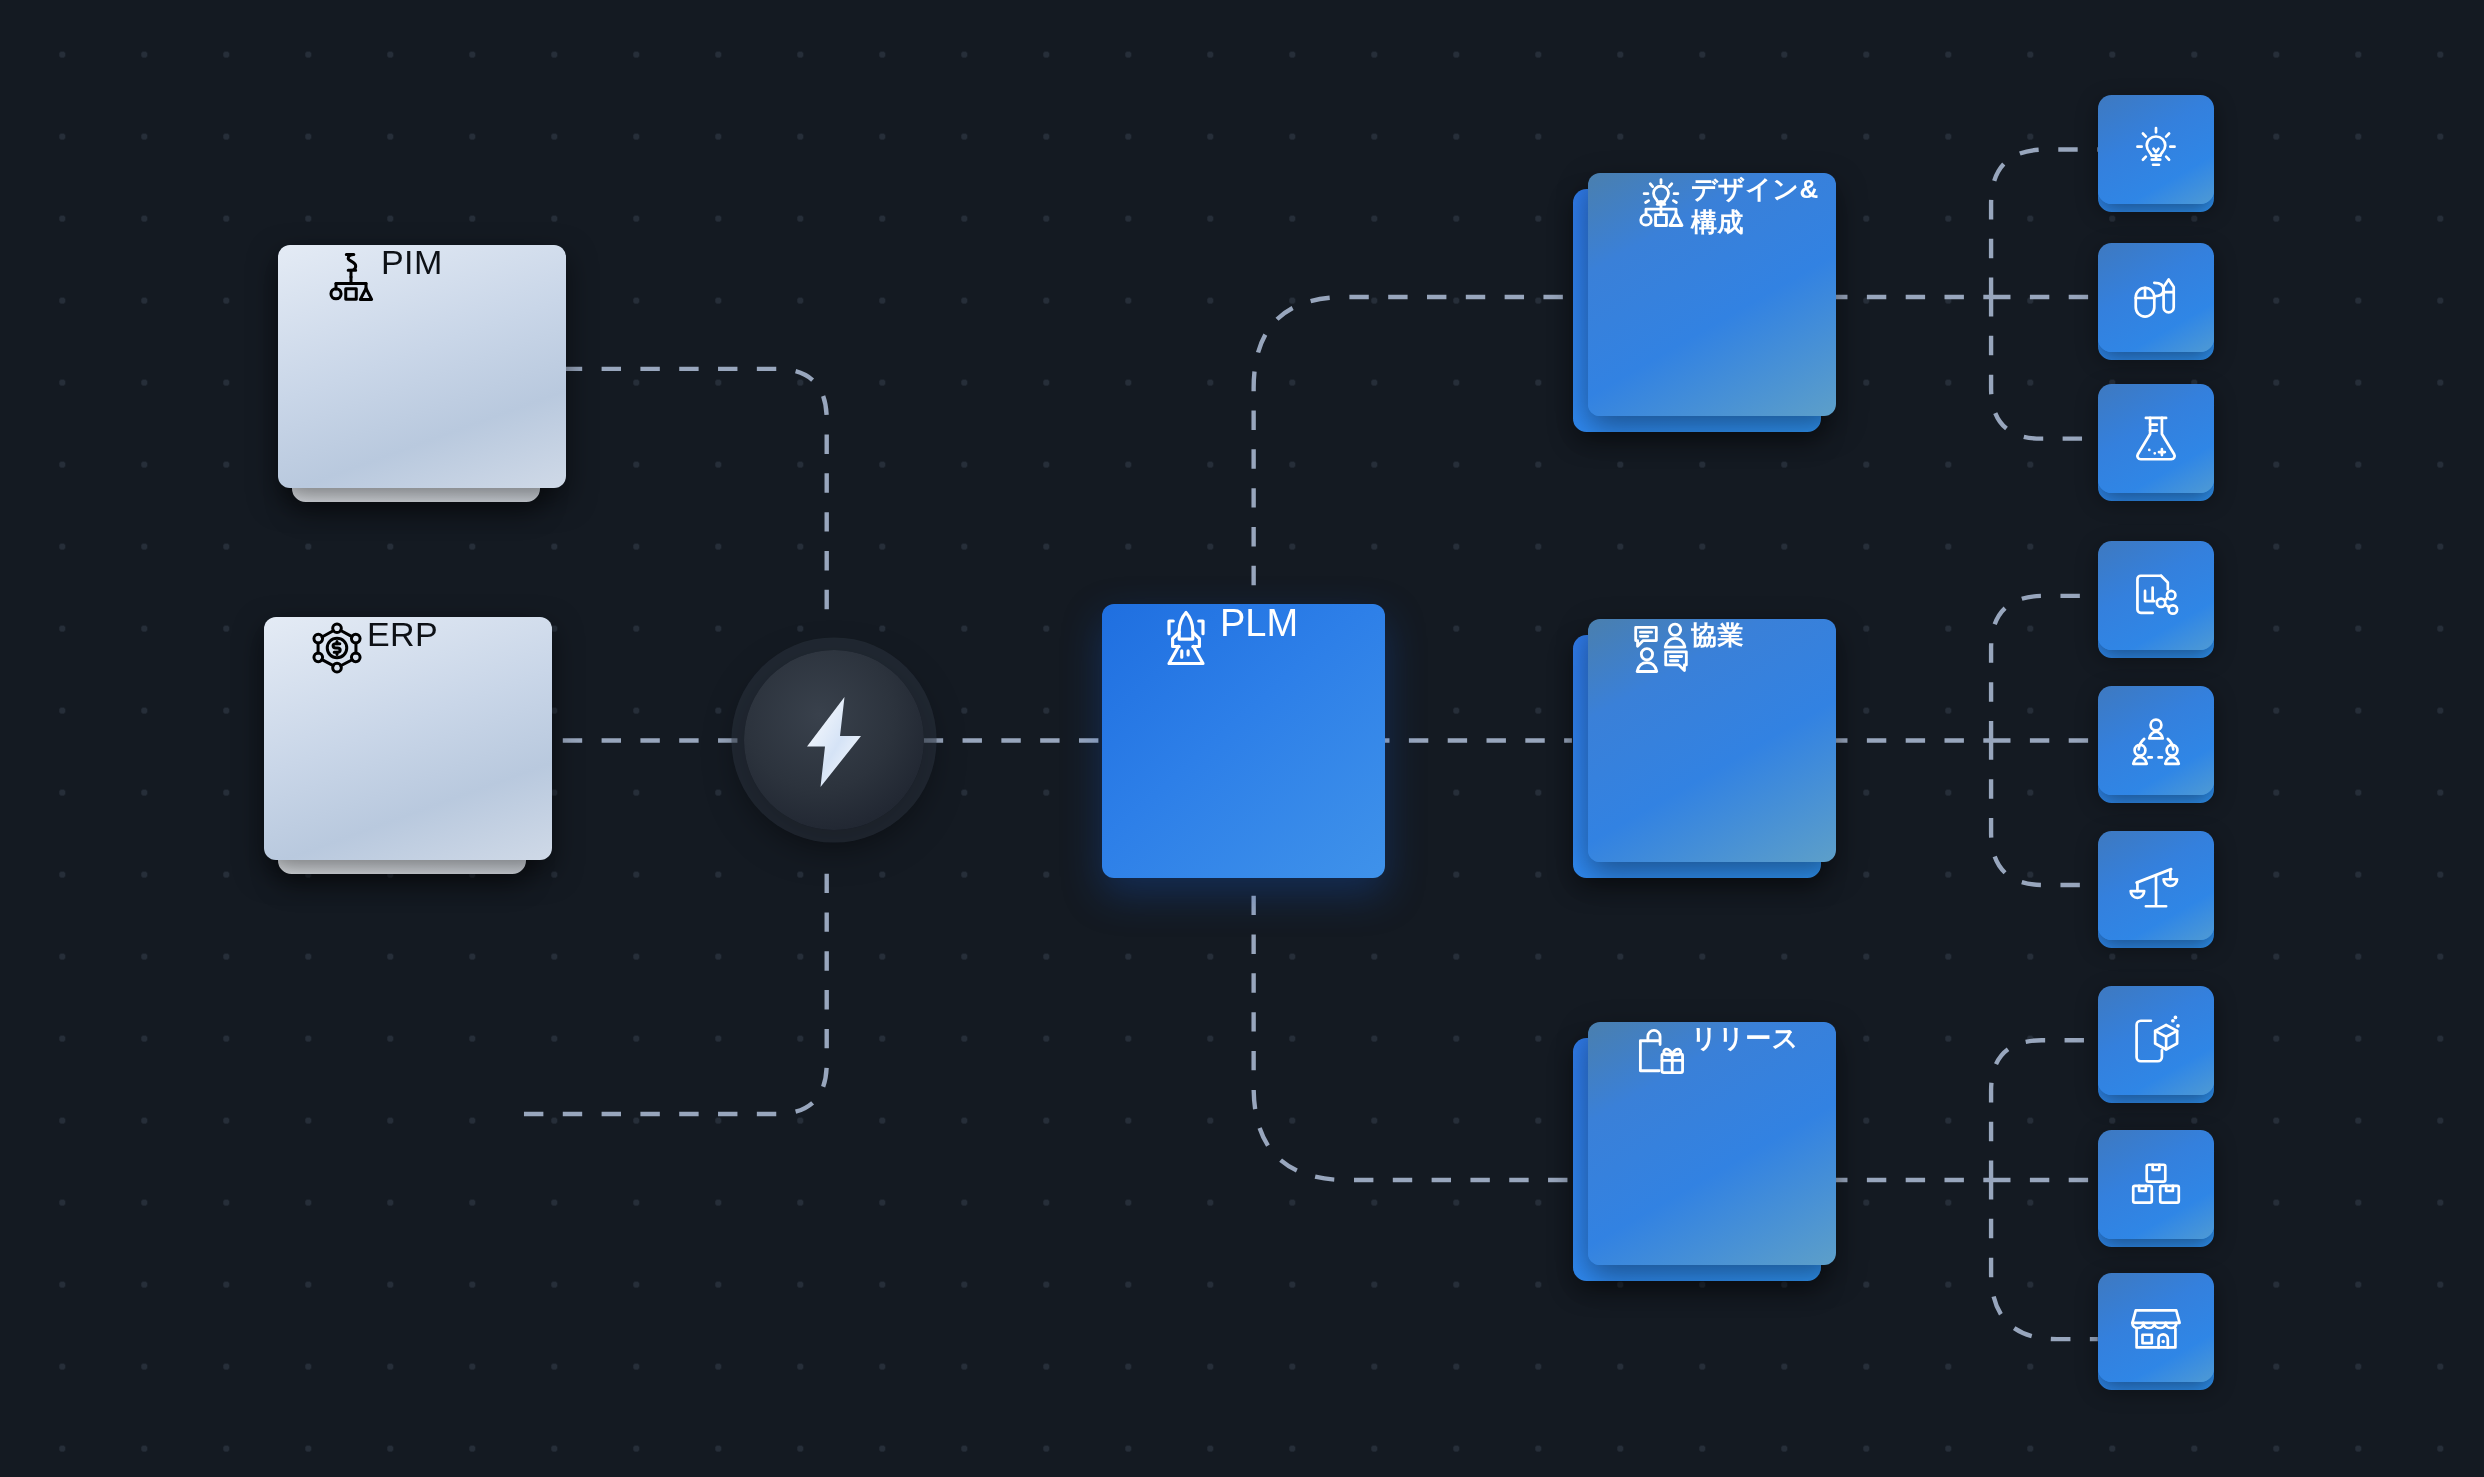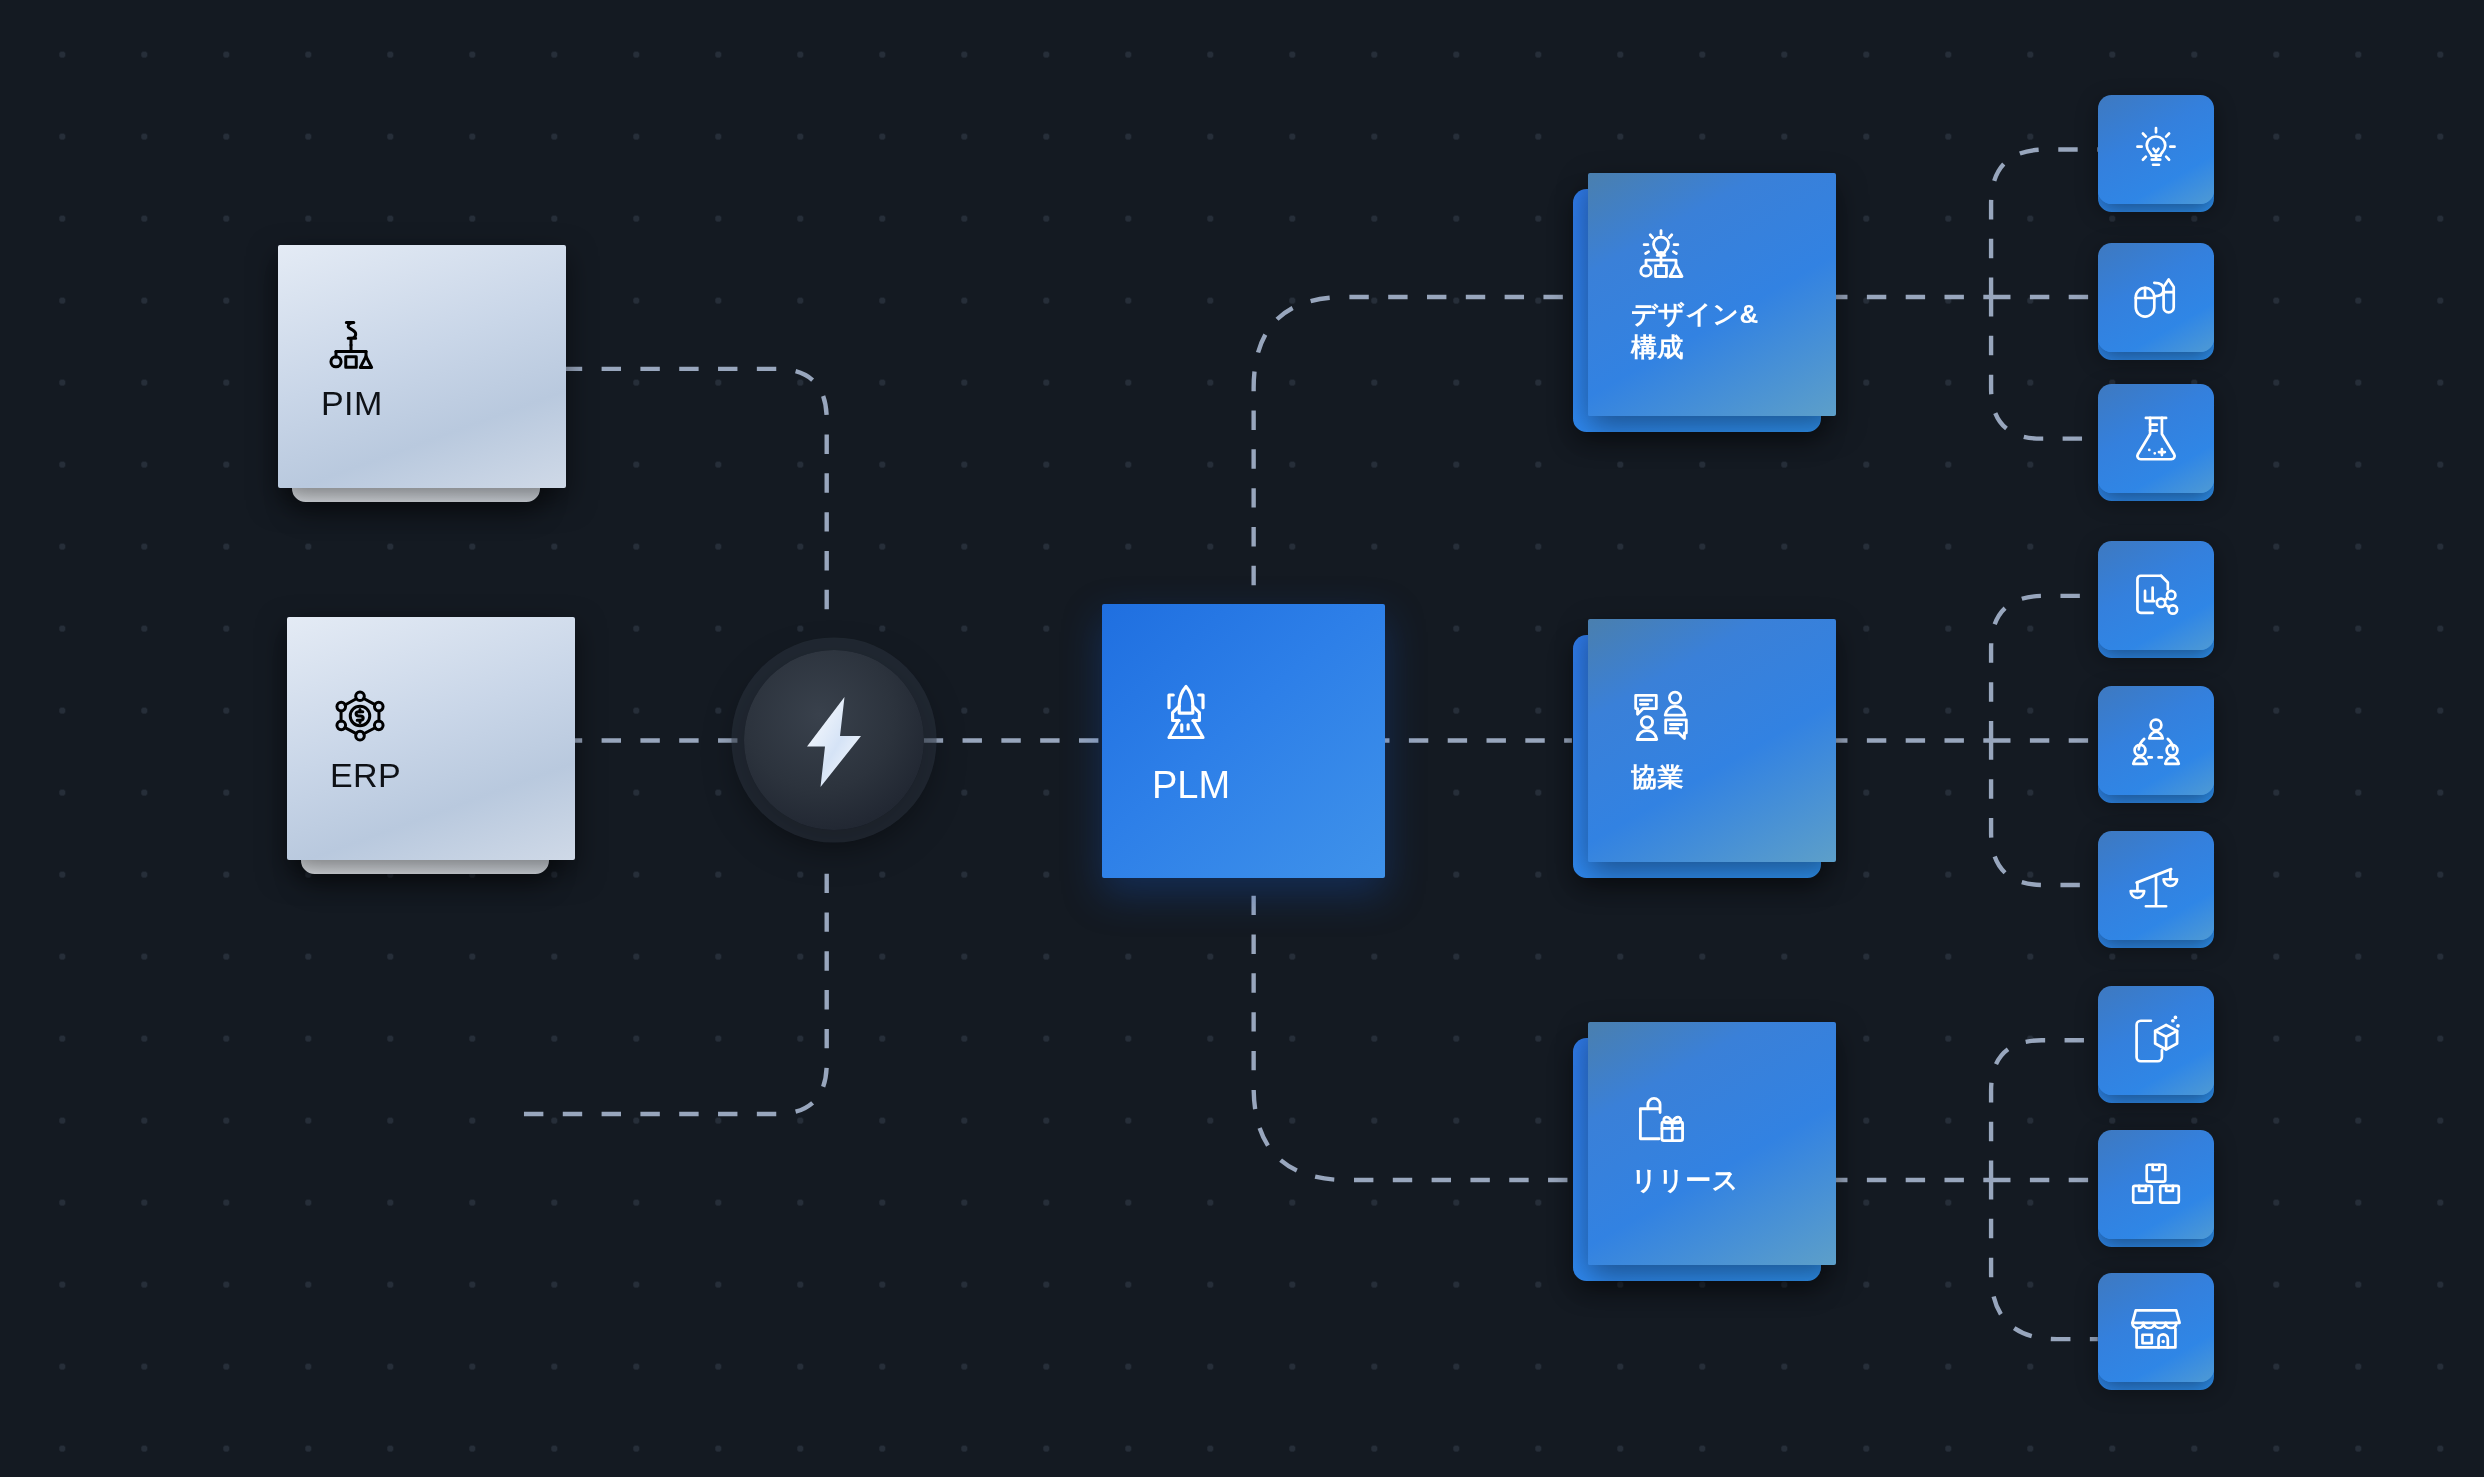--- a/index.html
+++ b/index.html
@@ -14,22 +14,22 @@
     background-image:radial-gradient(circle, #262e39 3.3px, transparent 3.5px);
     background-size:82px 82px;
     background-position:21.3px 13.6px;
   }
   #wires{position:absolute;left:0;top:0;width:2484px;height:1478px;pointer-events:none;}
 
   
   .node{position:absolute;}
   .node .back{position:absolute;border-radius:13.6px;}
   .node .front{
-    position:absolute;inset:0;border-radius:2px;
-    display:flex;flex-direction:column;justify-content:center;
+    position:absolute;inset:0;border-radius:12px;
+    display:flex;justify-content:flex-start;
     box-sizing:border-box;
   }
 
   
   .src{width:288px;height:243px;}
   .src .back{
     left:13.6px;top:13.6px;width:248px;height:243px;
     background:linear-gradient(150deg,#ffffff 0%,#f2f6fb 60%,#e9eff7 100%);
     box-shadow:0 9.7px 27px rgba(0,0,0,.45);
   }
@@ -143,21 +143,21 @@
           <path d="M32 34v7M16 41v6M48 41v6"></path>
           <circle cx="16" cy="52" r="5.4"></circle>
           <rect x="26.4" y="46.6" width="11.2" height="11.2"></rect>
           <path d="M48 46.2 54 58H42Z"></path>
         </svg>
       </span>
       <span class="lbl">PIM</span>
     </div>
   </div>
 
-  <div class="node src" style="left:287px;top:617px">
+  <div class="node src" style="left:264px;top:617px">
     <div class="back"></div>
     <div class="front">
       <span class="ic">
         <svg viewBox="0 0 64 64" fill="none" stroke="#000" stroke-width="3.2" stroke-linecap="round" stroke-linejoin="round">
           <circle cx="32" cy="12" r="4.6"></circle>
           <circle cx="52" cy="23" r="4.6"></circle>
           <circle cx="52" cy="43" r="4.6"></circle>
           <circle cx="32" cy="54" r="4.6"></circle>
           <circle cx="12" cy="43" r="4.6"></circle>
           <circle cx="12" cy="23" r="4.6"></circle>

